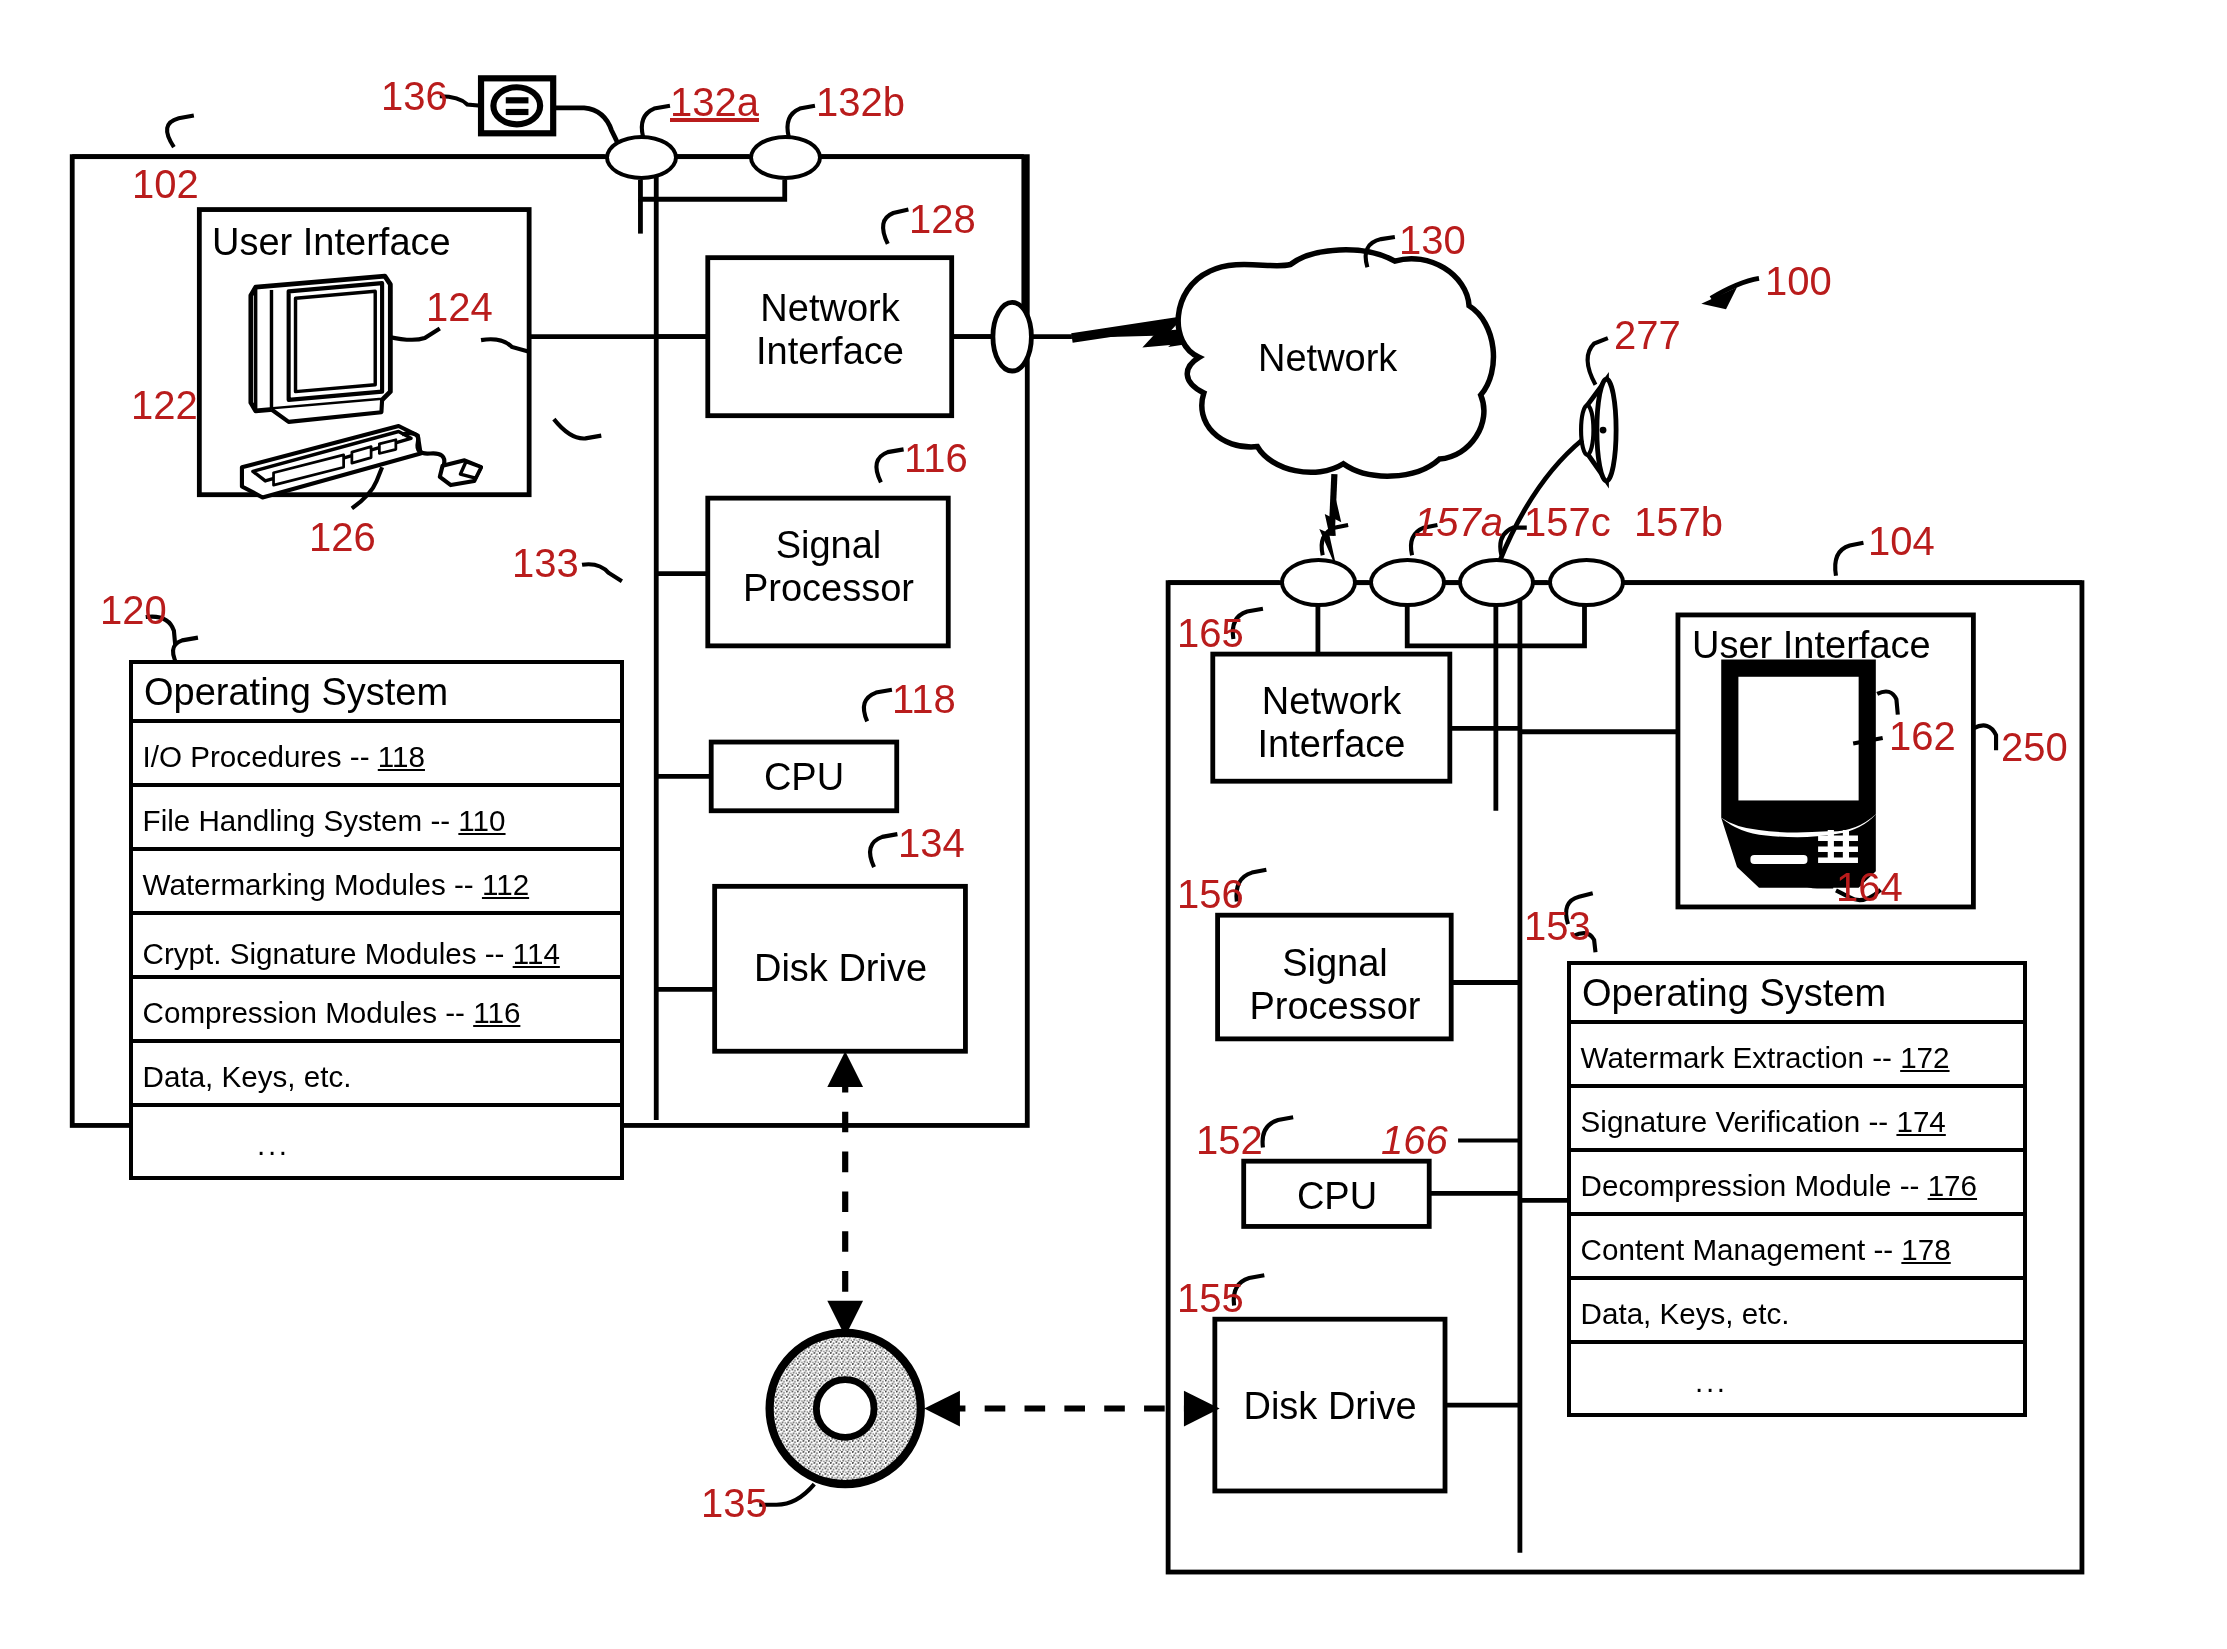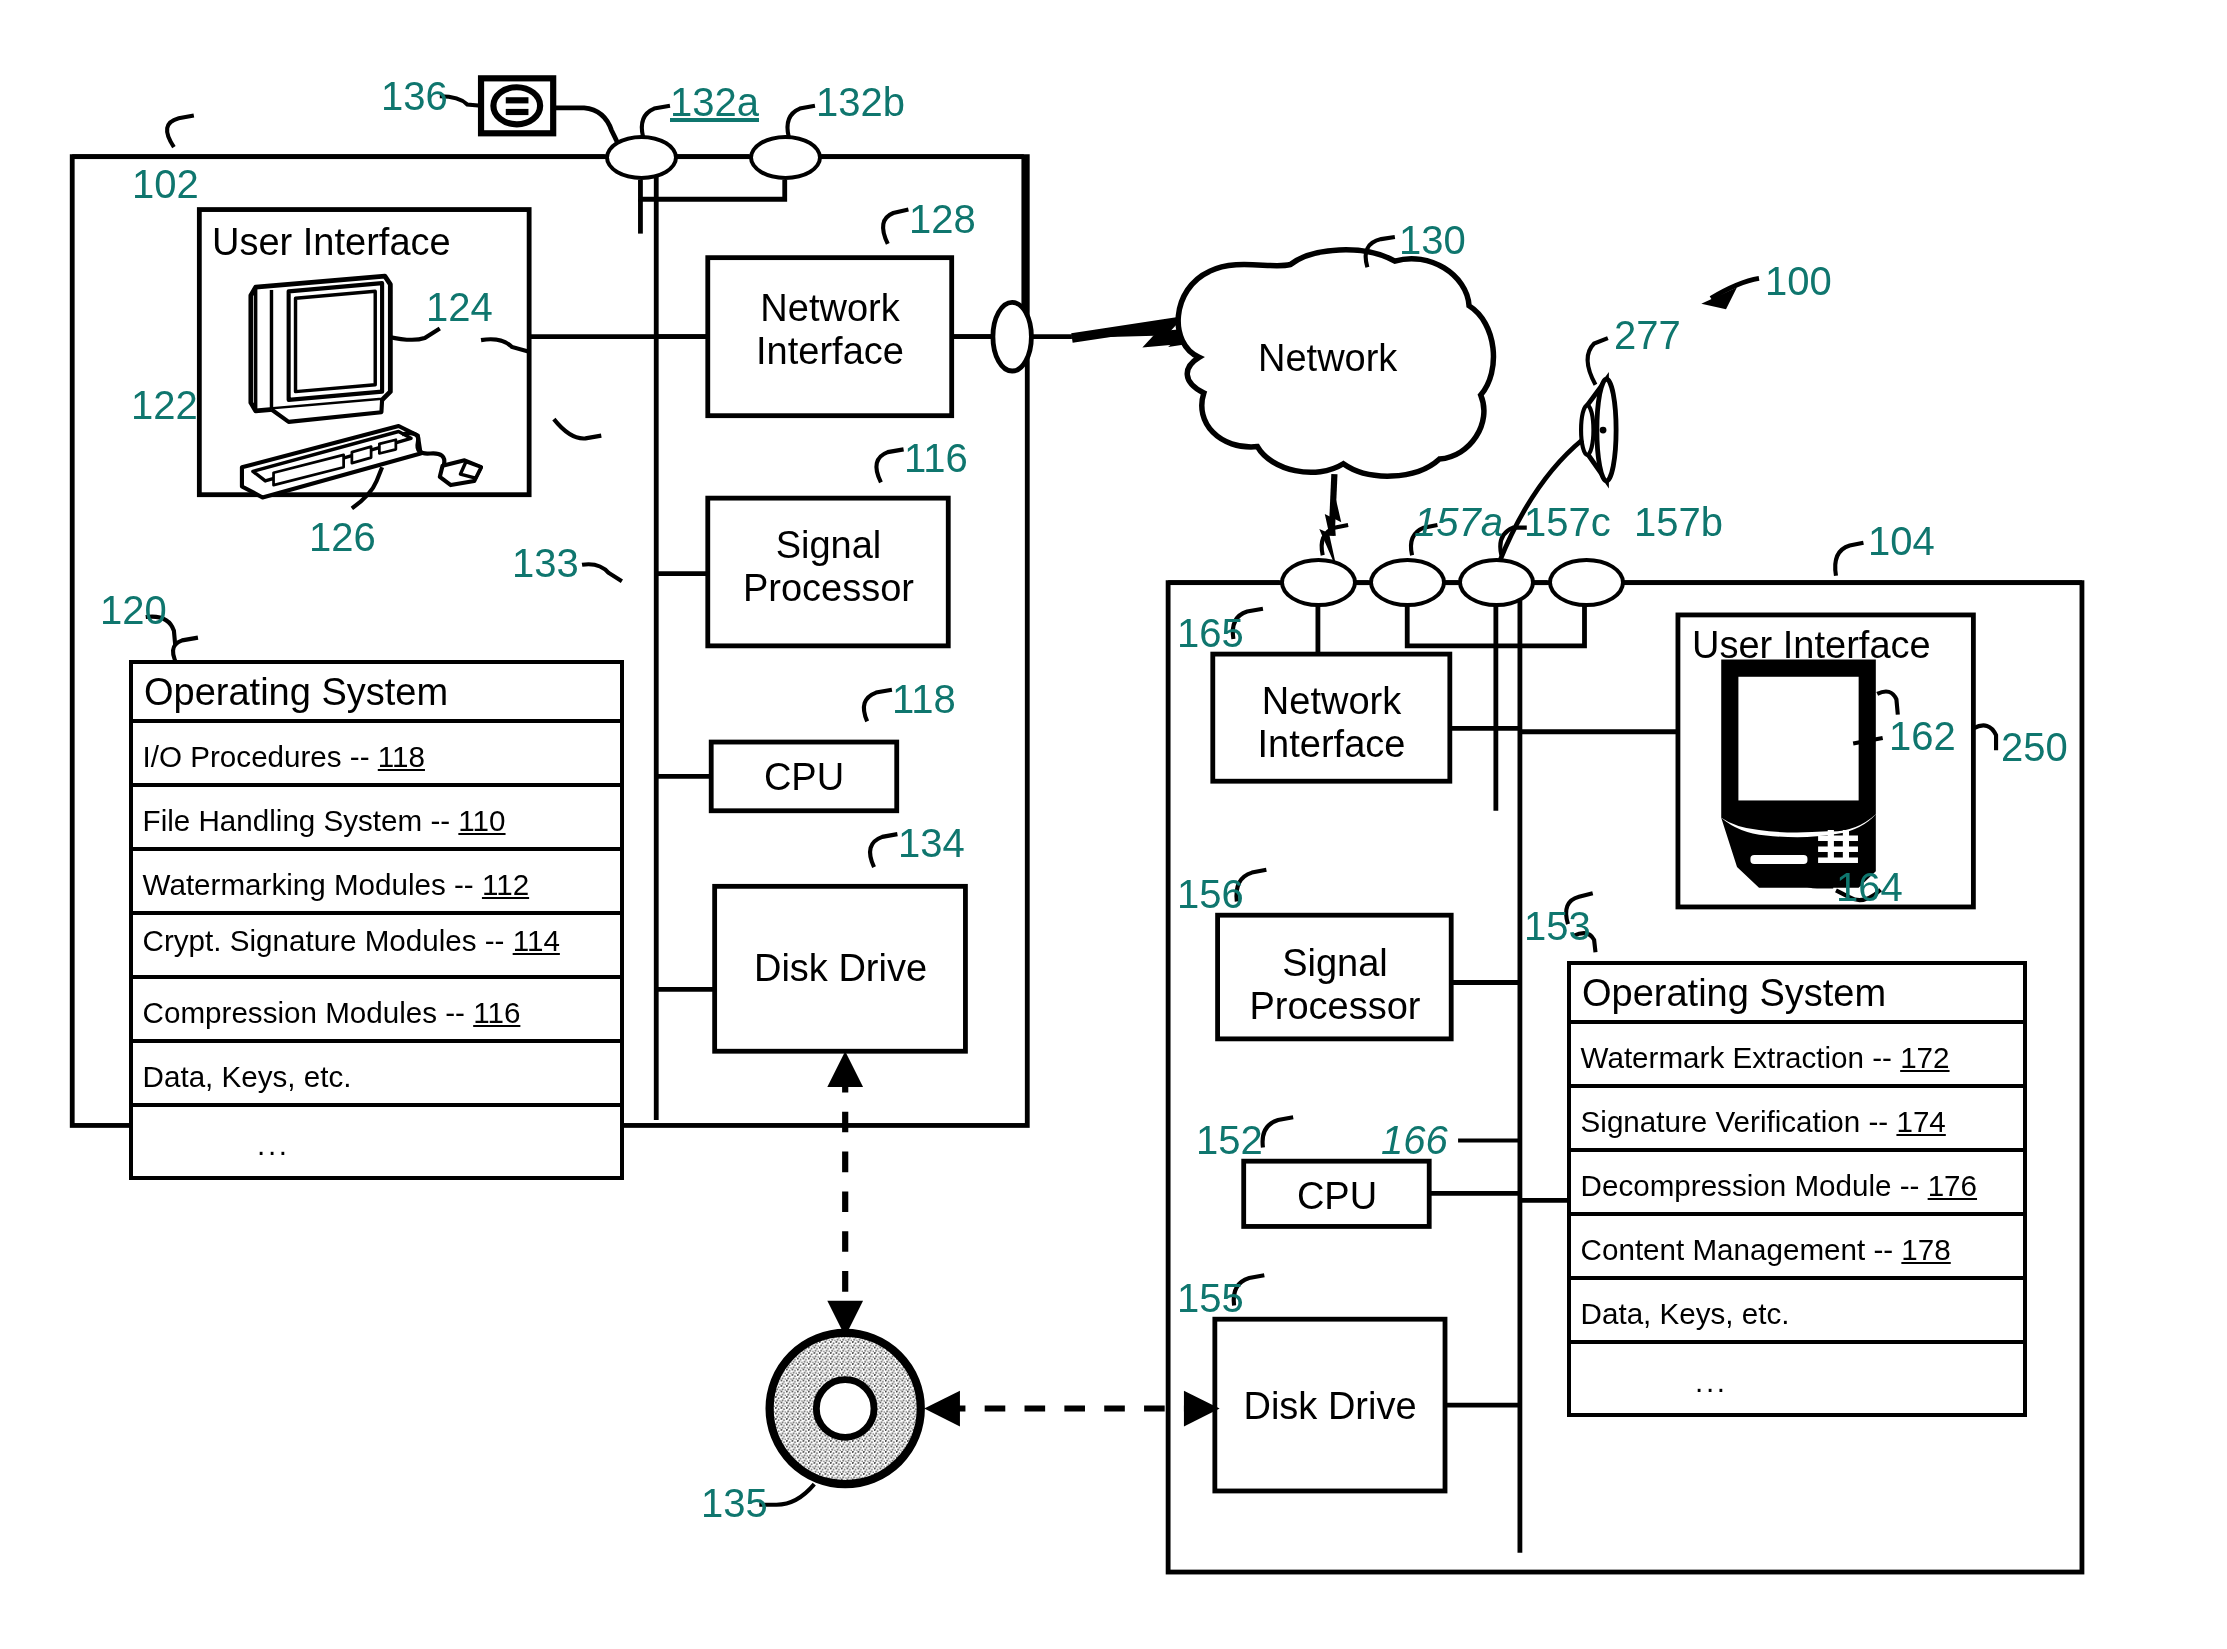--- a/index.html
+++ b/index.html
@@ -9,21 +9,21 @@
     position:relative;
     width:2227px;height:1649px;
     background:#fff;
     overflow:hidden;
   }
   #svgroot{position:absolute;left:0;top:0;width:2227px;height:1649px;}
   .ref{
     position:absolute;
     font-family:"Liberation Sans", sans-serif;
     font-size:40px;
-    color:#0f766e;
+    color:#b91c1c;
     white-space:nowrap;
     line-height:1;
   }
   .boxlabel{
     position:absolute;
     font-family:"Liberation Sans", sans-serif;
     font-size:38px;
     color:#000;
     white-space:nowrap;
     text-align:center;
@@ -343,21 +343,21 @@
     <div style="border-bottom:4.1px solid #000;height:60px;position:relative;">
       <span class="osrow" style="left:9.6px;top:16.5px;position:absolute;"><span>I/O Procedures -- </span><u>118</u></span>
     </div>
     <div style="border-bottom:4.1px solid #000;height:60px;position:relative;">
       <span class="osrow" style="left:9.6px;top:16.5px;position:absolute;"><span>File Handling System -- </span><u>110</u></span>
     </div>
     <div style="border-bottom:4.1px solid #000;height:60px;position:relative;">
       <span class="osrow" style="left:9.6px;top:16.5px;position:absolute;"><span>Watermarking Modules -- </span><u>112</u></span>
     </div>
     <div style="border-bottom:4.1px solid #000;height:60px;position:relative;">
-      <span class="osrow" style="left:9.6px;top:9px;position:absolute;"><span>Crypt. Signature Modules -- </span><u>114</u></span>
+      <span class="osrow" style="left:9.6px;top:22px;position:absolute;"><span>Crypt. Signature Modules -- </span><u>114</u></span>
     </div>
     <div style="border-bottom:4.1px solid #000;height:60px;position:relative;">
       <span class="osrow" style="left:9.6px;top:16.5px;position:absolute;"><span>Compression Modules -- </span><u>116</u></span>
     </div>
     <div style="border-bottom:4.1px solid #000;height:60px;position:relative;">
       <span class="osrow" style="left:9.6px;top:16.5px;position:absolute;">Data, Keys, etc.</span>
     </div>
     <div style="height:69px;position:relative;">
       <span class="dots" style="left:124px;top:20.6px;position:absolute;">...</span>
     </div>

